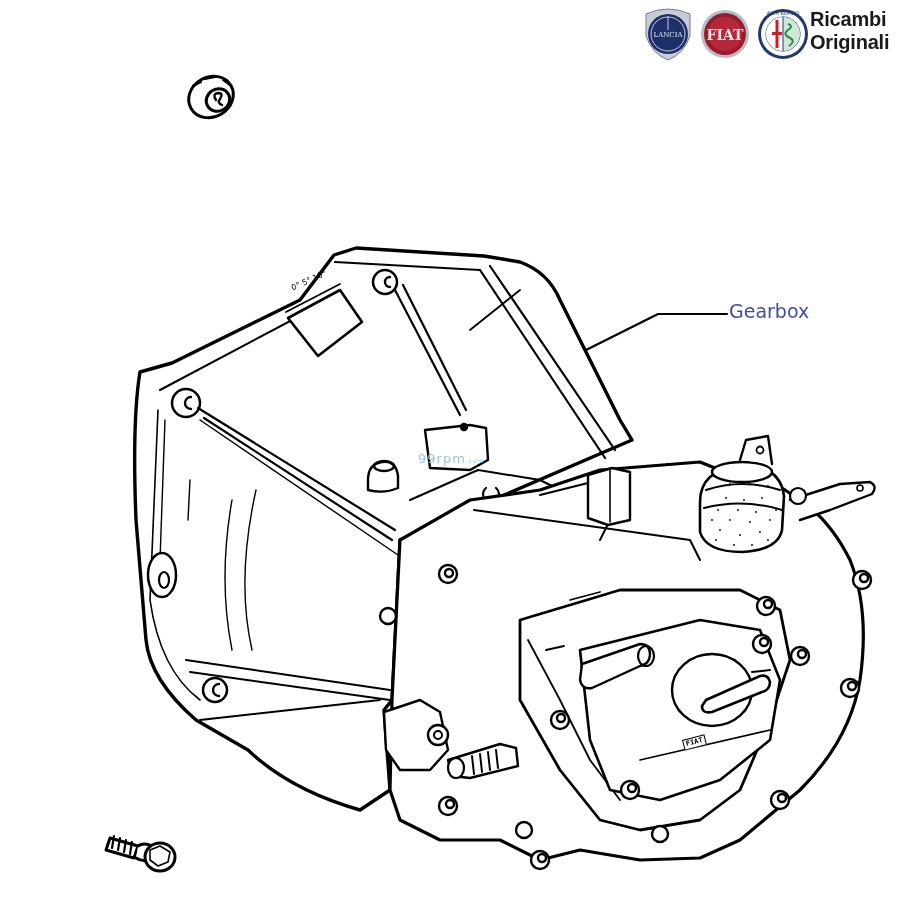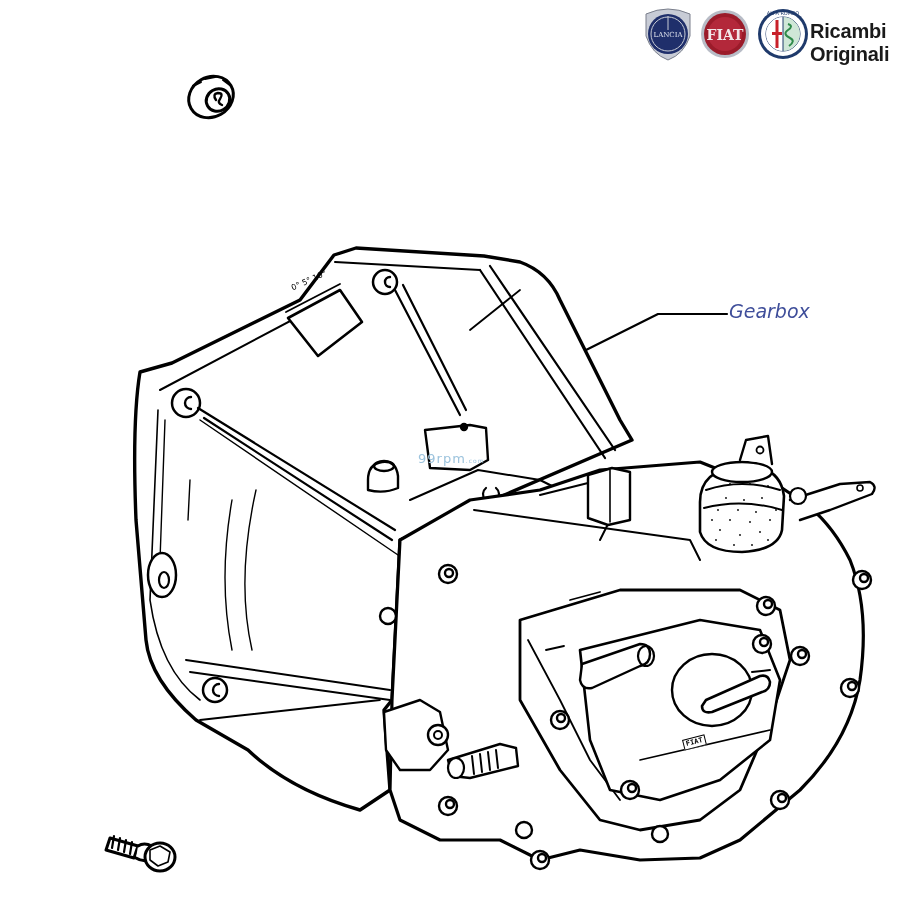--- a/index.html
+++ b/index.html
@@ -1,21 +1,21 @@
 <!DOCTYPE html>
 <html><head>
 <meta charset="utf-8">
 <style>
   html, body { margin: 0; padding: 0; background: #ffffff; }
   body { width: 920px; height: 920px; position: relative; overflow: hidden; font-family: "DejaVu Sans", sans-serif; }
   .canvas { position: absolute; left: 0; top: 0; width: 920px; height: 920px; }
   .brand { position: absolute; left: 640px; top: 4px; width: 275px; height: 58px; }
-  .brand-text { position: absolute; left: 810px; top: 8px; font-family: "Liberation Sans", sans-serif; font-size: 20px; font-weight: bold; line-height: 23px; color: #1a1a1a; letter-spacing: -0.2px; margin-top: 12px; }
+  .brand-text { position: absolute; left: 810px; top: 8px; font-family: "Liberation Sans", sans-serif; font-size: 20px; font-weight: bold; line-height: 23px; color: #1a1a1a; letter-spacing: -0.2px; }
   .brand-text span { display: block; }
-  .callout-label { position: absolute; left: 729px; top: 300px; font-family: "DejaVu Sans", sans-serif; font-size: 19px; color: #3f4e9a; font-style: italic; }
+  .callout-label { position: absolute; left: 729px; top: 300px; font-family: "DejaVu Sans", sans-serif; font-size: 19px; color: #3f4e9a; }
   .watermark { position: absolute; left: 418px; top: 451px; font-family: "DejaVu Sans", sans-serif; font-size: 13px; color: #9cc3dd; letter-spacing: 1px; }
   .watermark small { font-size: 6px; }
   .nameplate { position: absolute; left: 683px; top: 737px; font-family: "DejaVu Sans Mono", monospace; font-size: 7px; color: #000; transform: rotate(-14deg); border: 1.5px solid #000; padding: 0 2px; line-height: 9px; background: #fff; font-weight: bold; }
   .scale-label { position: absolute; left: 290px; top: 284px; font-family: "DejaVu Sans", sans-serif; font-size: 8px; color: #000; transform: rotate(-24deg); transform-origin: left top; white-space: nowrap; }
 </style>
 </head>
 <body>
 
 <svg class="canvas" viewBox="0 0 920 920" xmlns="http://www.w3.org/2000/svg" fill="none" stroke="#000" stroke-linecap="round" stroke-linejoin="round">
 

